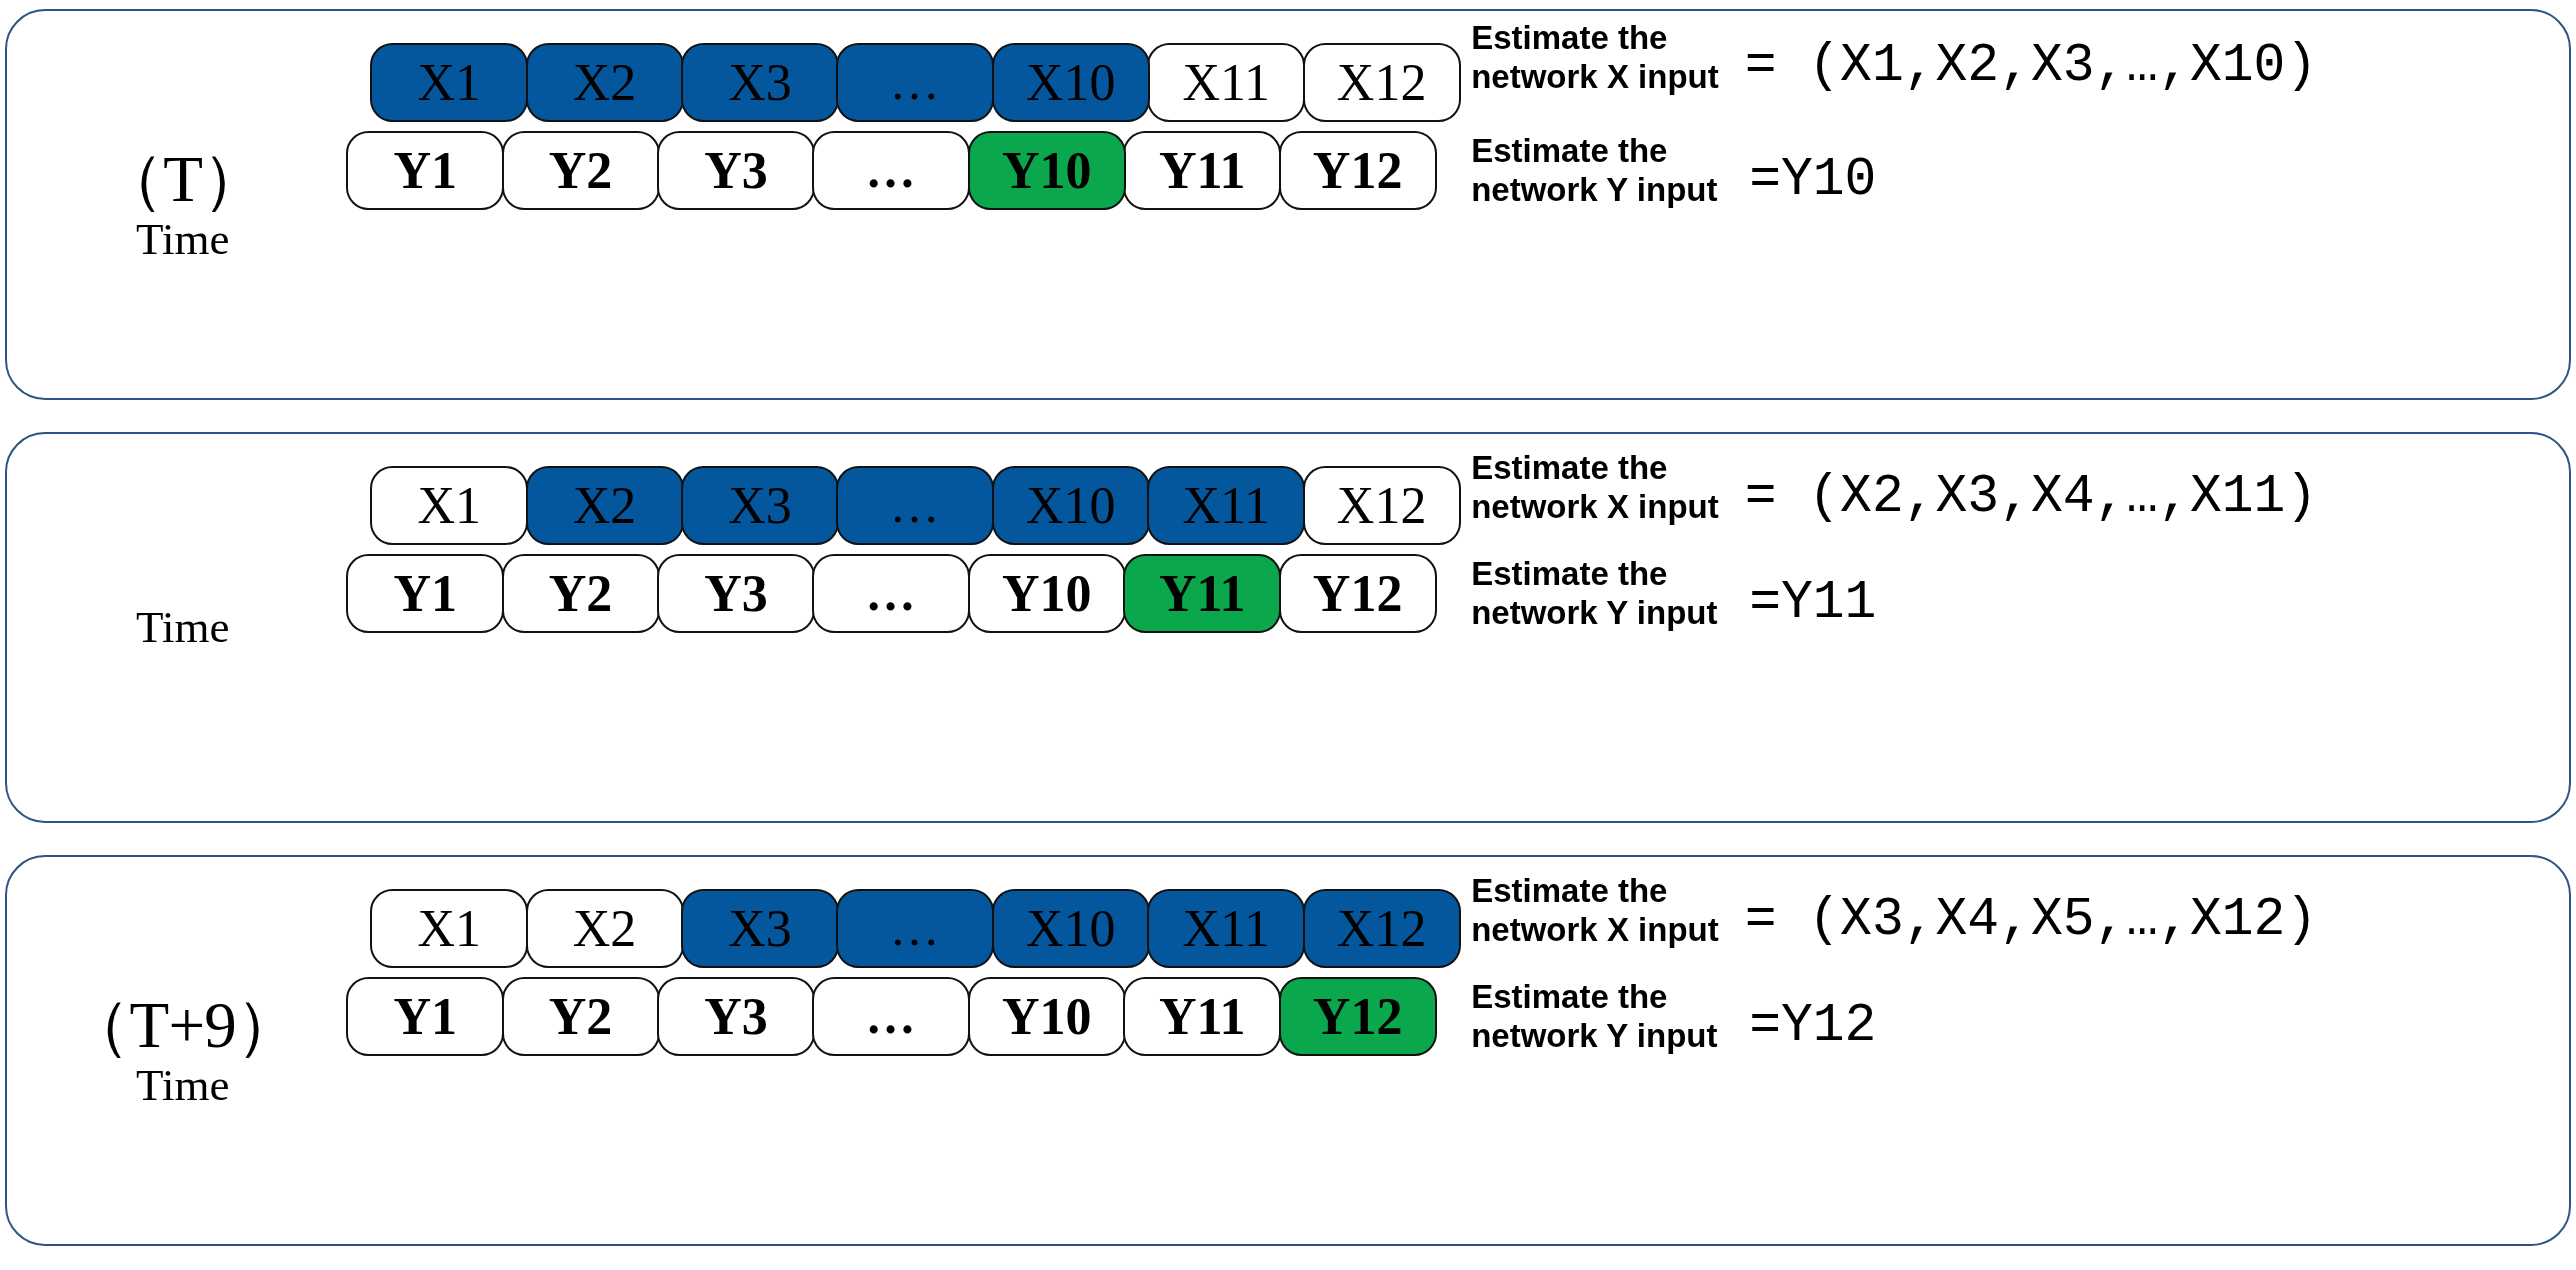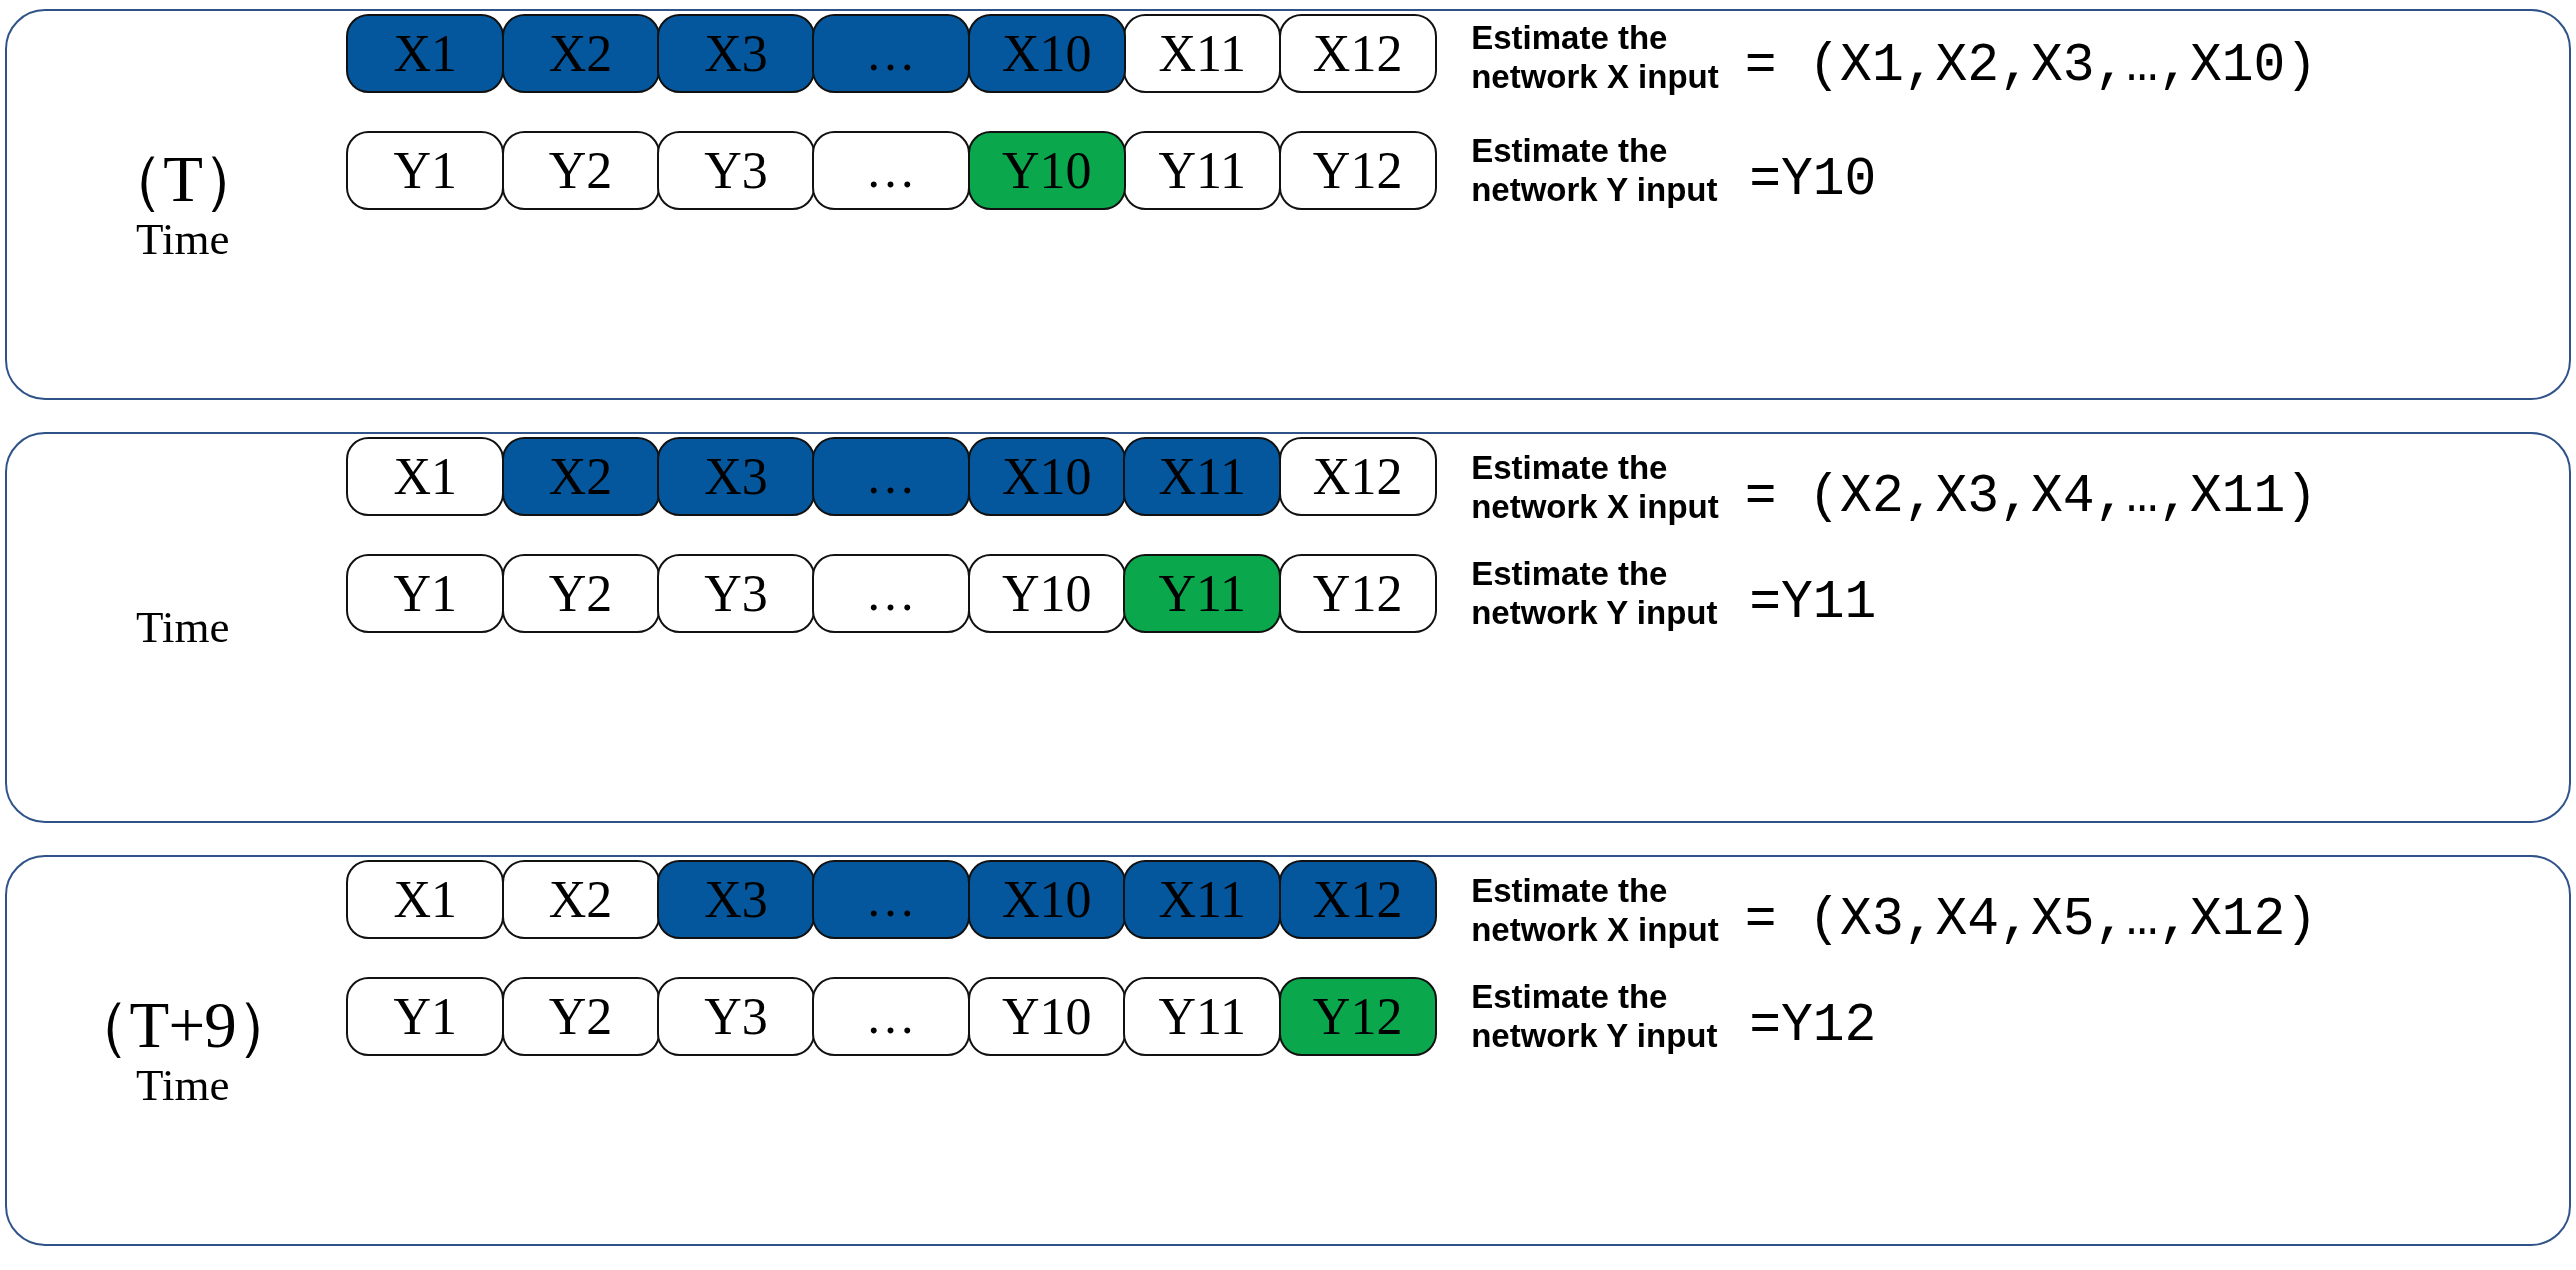--- a/index.html
+++ b/index.html
@@ -74,22 +74,22 @@
     right: 0;
     height: 100%;
   }
 
   .seq-row {
     position: absolute;
     left: 0;
     display: flex;
     align-items: center;
   }
-  .seq-row.row-x { top: 3px; }
-  .seq-row.row-y { top: 120px; }
+  .seq-row.row-x { top: 32px; margin-left: 24px; }
+  .seq-row.row-y { top: 120px; font-weight: bold; }
 
   .cells {
     display: flex;
     flex-direction: row;
     align-items: stretch;
   }
 
   .cell {
     width: 158px;
     height: 79px;

